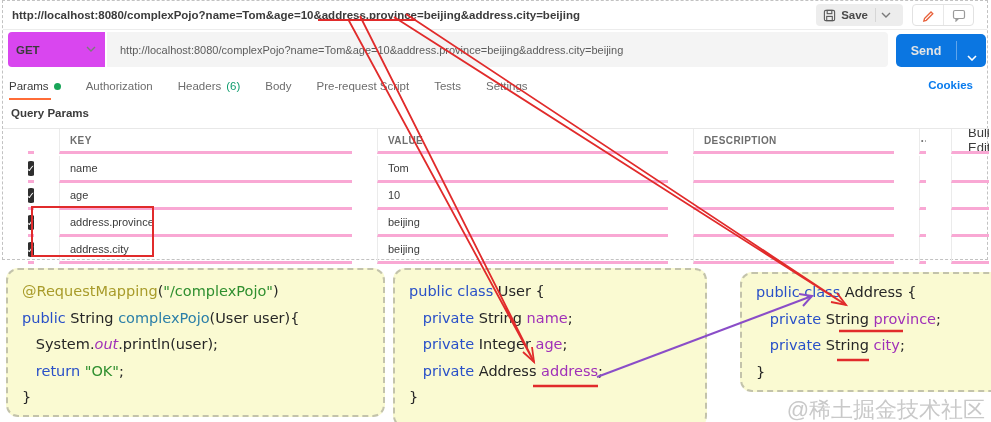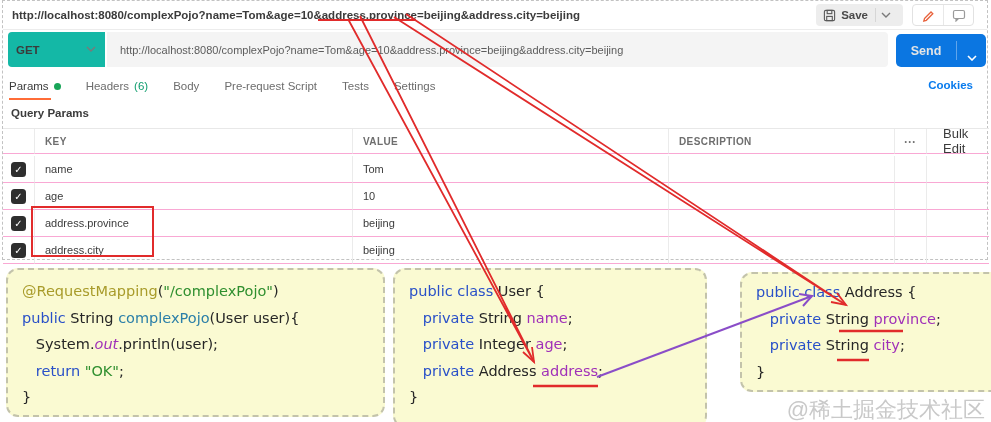--- a/index.html
+++ b/index.html
@@ -16,21 +16,21 @@
   .save-group { position:absolute; right:84px; top:3px; height:22px; background:#ededed;
                 border-radius:4px; display:flex; align-items:center; padding:0 12px 0 7px; }
   .save-label { font-size:11.5px; color:#4a4a4a; font-weight:600; margin:0 7px 0 5px; }
   .save-sep { width:1px; height:14px; background:#d6d6d6; margin-right:5px; }
   .edit-group { position:absolute; right:13px; top:3px; height:22px; background:#fff;
                 border:1px solid #e2e2e2; border-radius:4px; display:flex; align-items:center; }
   .edit-cell { width:30px; height:100%; display:flex; align-items:center; justify-content:center; }
   .edit-cell + .edit-cell { border-left:1px solid #e8e8e8; }
 
   .req-row { position:absolute; left:0; top:31px; width:100%; height:35px; }
-  .method-box { position:absolute; left:5px; top:0; width:97px; height:35px; background:#14b8a6;
+  .method-box { position:absolute; left:5px; top:0; width:97px; height:35px; background:#d946ef;
                 border-radius:4px 0 0 4px; display:flex; align-items:center; padding-left:8px; }
   .method-label { font-size:11.5px; font-weight:600; color:#3b3b3b; }
   .method-chevron { position:absolute; right:9px; top:14px; color:#7a7a7a; }
   .url-field { position:absolute; left:104px; top:0; width:781px; height:35px; background:#f4f4f4;
                border-radius:0 4px 4px 0; display:flex; align-items:center; padding-left:13px; }
   .url-text { font-size:11px; color:#5c5c5c; white-space:nowrap; }
   .send-btn { position:absolute; left:893px; top:2px; width:90px; height:33px;
               background:var(--c-send-blue,#0b76e1); border-radius:5px; color:#e5e5e5;
               display:flex; align-items:center; }
   .send-label { width:60px; text-align:center; font-size:12.5px; font-weight:bold; }
@@ -48,21 +48,21 @@
   .tab-count { color:var(--c-count-green,#0f9d6e); }
   .cookies-link { position:absolute; right:10px; top:0; height:30px; line-height:28px;
                   font-size:11.5px; font-weight:600; color:var(--c-link-blue,#097bed); }
 
   .qp-title { position:absolute; left:8px; top:106px; font-size:11.5px; font-weight:600; color:#3b3b3b; }
 
   .qp-table { position:absolute; left:0; top:127px; width:986px; border-top:1px solid #e8e8e8;
               display:grid; grid-template-columns:31px 318px 316px 226px 32px 63px;
               grid-auto-rows:27px; }
   .qp-table .hrow { height:25px; }
-  .cell { border-bottom:1px solid #f9a8d4; display:flex; align-items:center; overflow:hidden; }
+  .cell { border-bottom:3px solid #f9a8d4; display:flex; align-items:center; overflow:hidden;margin-left:25px; }
   .cell.vline { border-left:1px solid #ebebeb; }
   .hcell { font-size:10px; font-weight:600; color:#6e6e6e; letter-spacing:.4px; padding-left:10px; }
   .kcell, .vcell { font-size:11px; color:#3b3b3b; padding-left:10px; }
   .cb-cell { justify-content:center; }
   .checkbox { width:15px; height:15px; background:#2e2e2e; border-radius:3.5px; color:#fff;
               font-size:10px; line-height:15px; text-align:center; }
   .more-cell { justify-content:center; font-size:7px; letter-spacing:1.5px; color:#6e6e6e; padding-left:0; }
   .bulk-cell { font-size:13px; font-weight:400; color:#3b3b3b; padding-left:16px; }
 
   
@@ -146,20 +146,23 @@
         </span>
       </div>
     </div>
 
     <div class="tabs-row">
       <div class="tab active">
         <span>Params</span>
         <span class="tab-dot"></span>
       </div>
       <div class="tab">
+        <span>Authorization</span>
+      </div>
+      <div class="tab">
         <span>Headers</span>
         <span class="tab-count">(6)</span>
       </div>
       <div class="tab">
         <span>Body</span>
       </div>
       <div class="tab">
         <span>Pre-request Script</span>
       </div>
       <div class="tab">

